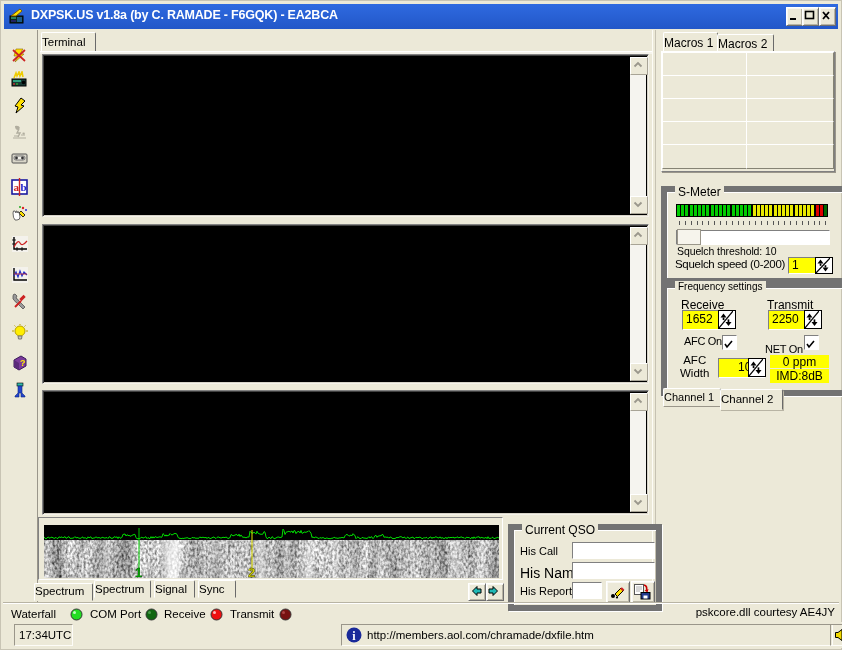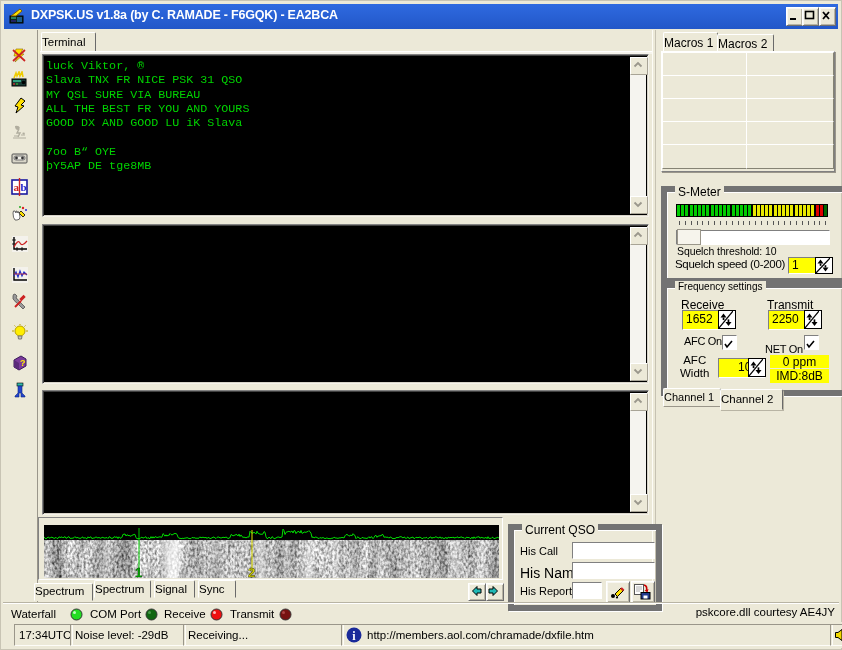--- a/index.html
+++ b/index.html
@@ -119,28 +119,20 @@
 <path d="M7 5 L7 12 L4 15 L4 16 L8 16 L8 12 L10 12 L10 16 L14 16 L14 15 L11 12 L11 5 Z" fill="#2244cc" stroke="#102a80" stroke-width="0.6"></path>
     </svg></div>
 
 <div class="abs" style="left:652px;top:30px;width:1px;height:572px;background:#fdfcf6"></div>
 <div class="abs" style="left:655px;top:30px;width:1px;height:572px;background:#c6c2b2"></div>
 
 <div class="tab" style="left:41px;top:32px;width:53px;height:19px;line-height:19px;font-size:11.5px">Terminal</div>
 <div class="abs" style="left:40px;top:51px;width:612px;height:2px;background:#f6f4ec;border-top:1px solid #fff"></div>
 
 <div class="abs panel" style="left:42px;top:54px;width:605px;height:161px">
-<div class="term" style="position:absolute;left:3px;top:4px;color:#00d400">luck Viktor, ®
-Slava TNX FR NICE PSK 31 QSO
-MY QSL SURE VIA BUREAU
-ALL THE BEST FR YOU AND YOURS
-GOOD DX AND GOOD LU iK Slava
-
-7oo B“ OYE
-þY5AP DE tge8MB</div>
 <div class="sb">
       <div class="sbbtn" style="top:0"><svg width="14" height="14">
           <path d="M3.5 8.5 L7 5 L10.5 8.5" fill="none" stroke="#9a978c" stroke-width="1.8"></path>
         </svg></div>
       <div class="sbbtn" style="bottom:0"><svg width="14" height="14">
           <path d="M3.5 5.5 L7 9 L10.5 5.5" fill="none" stroke="#9a978c" stroke-width="1.8"></path>
         </svg></div>
     </div>
 </div>
 
@@ -417,22 +409,20 @@
 <span class="lab" style="position:absolute;left:227px;top:5px;font-size:11.5px">Transmit</span>
 <span class="abs" style="left:276px;top:4px" id="led4"><svg width="13" height="13">
         <circle cx="6.5" cy="6.5" r="5.5" fill="#771111" stroke="#333"></circle>
         <circle cx="4.5" cy="4.5" r="1.5" fill="#aa4444"></circle>
       </svg></span>
 <span class="lab" style="position:absolute;right:4px;top:3px;font-size:11.5px">pskcore.dll courtesy AE4JY</span>
 </div>
 
 <div class="abs" style="left:12px;top:622px;width:842px;height:26px;background:#ece9d8">
 <div class="cell" style="left:2px;width:53px">17:34UTC</div>
-<div class="cell" style="left:58px;width:110px">Noise level: -29dB</div>
-<div class="cell" style="left:171px;width:155px">Receiving...</div>
 <div class="cell" style="left:329px;width:486px"><svg width="16" height="16" style="margin-right:5px;flex:none">
         <circle cx="8" cy="8" r="7.5" fill="#1a2a9a"></circle>
         <text x="8" y="12.5" font-size="12" font-weight="bold" font-family="Liberation Serif" fill="#fff" text-anchor="middle">i</text>
       </svg>http://members.aol.com/chramade/dxfile.htm</div>
 <div class="cell" style="left:818px;width:21px;padding-left:2px">
       <svg width="16" height="16">
         <path d="M9 2.5 L5 5.5 L2.5 5.5 L2.5 10.5 L5 10.5 L9 13.5 Z" fill="#f0d800" stroke="#000"></path>
         <path d="M11 5.5 Q13 8 11 10.5" fill="none" stroke="#777"></path>
       </svg>
     </div>

